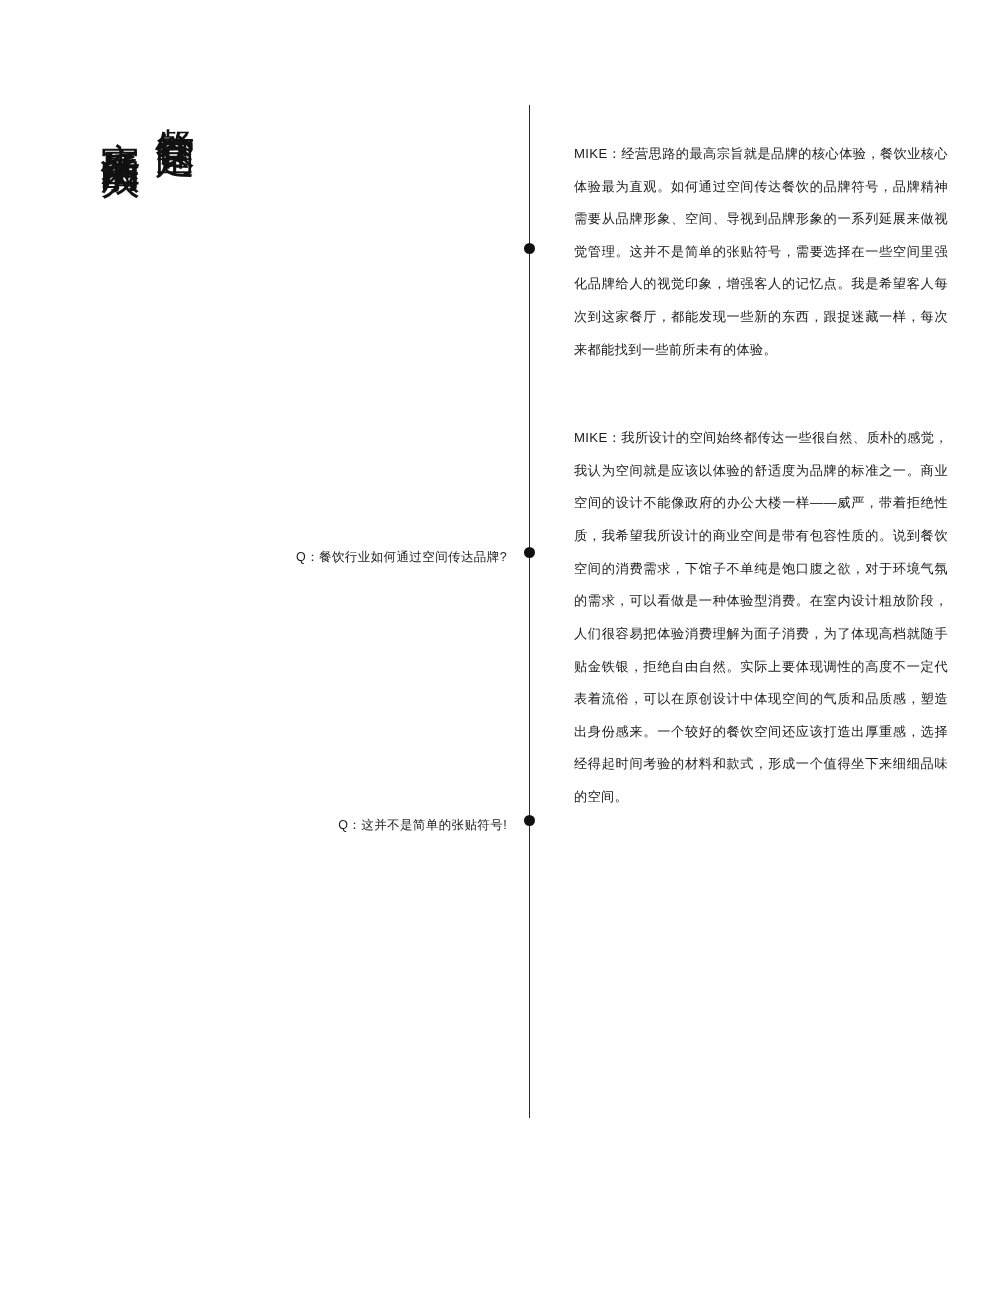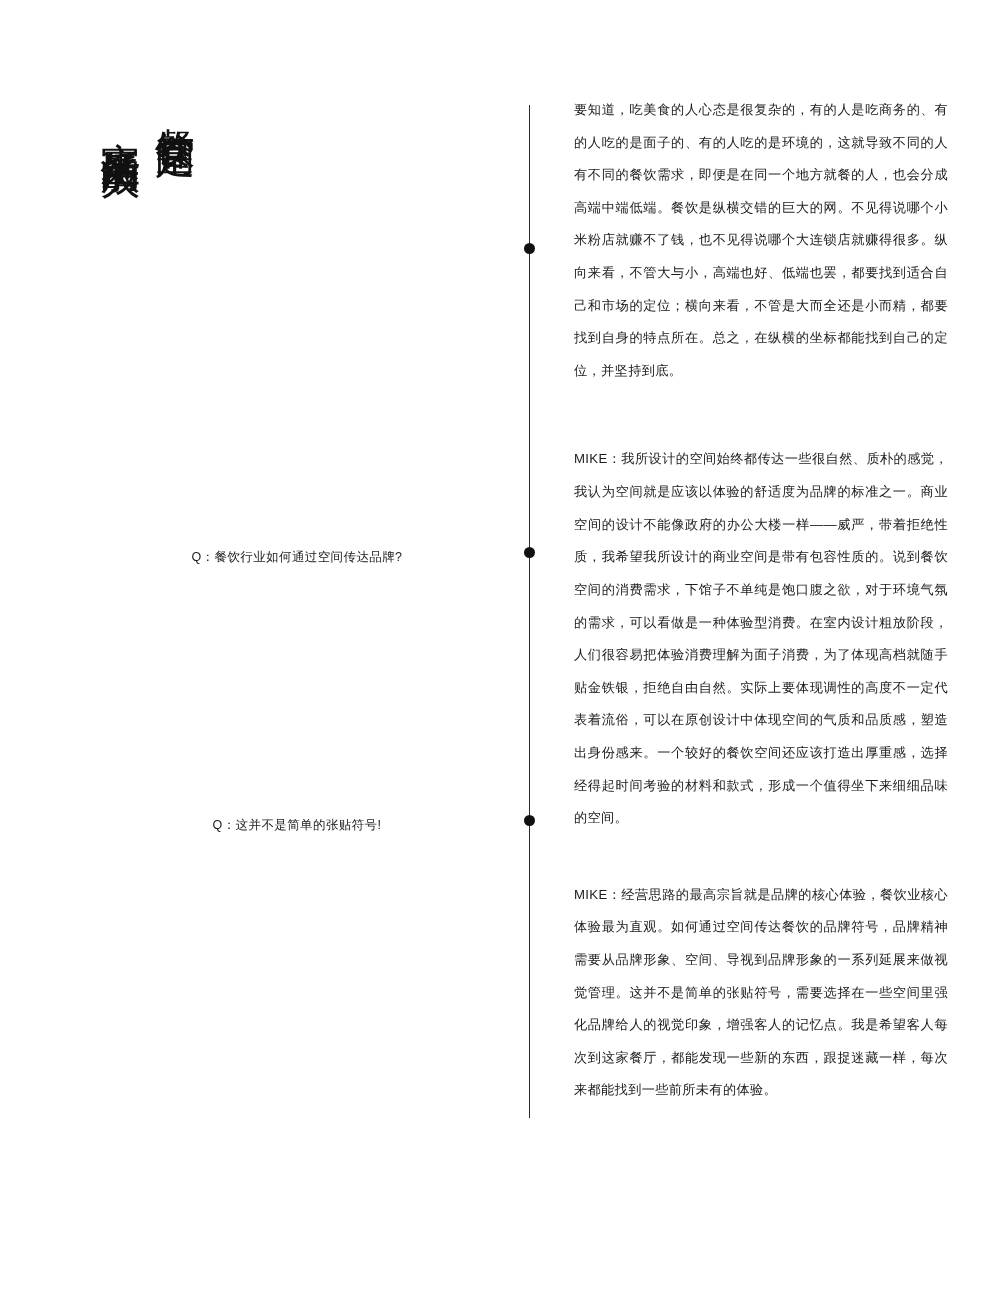--- a/index.html
+++ b/index.html
@@ -65,21 +65,21 @@
     background: #111111;
   }
   .timeline-dot.d1 { top: 243px; }
   .timeline-dot.d2 { top: 547px; }
   .timeline-dot.d3 { top: 815px; }
 
   
   .question {
     position: absolute;
     right: 100%;
-    text-align: center;
+    text-align: right;
     width: 420px;
     font-size: 12.5px;
     line-height: 1.4;
     letter-spacing: 0.4px;
     color: #1d1d1d;
     white-space: nowrap;
   }
   .q-anchor {
     position: absolute;
     left: 529px;
@@ -125,18 +125,17 @@
   <div class="timeline-dot d3"></div>
 
   <div class="q-anchor q1">
     <div class="question">Q：餐饮行业如何通过空间传达品牌?</div>
   </div>
   <div class="q-anchor q2">
     <div class="question">Q：这并不是简单的张贴符号!</div>
   </div>
 
   <div class="content">
-    <p class="para p1">要知道，吃美食的人心态是很复杂的，有的人是吃商务的、有的人吃的是面子的、有的人吃的是环境的，这就导致不同的人有不同的餐饮需求，即便是在同一个地方就餐的人，也会分成高端中端低端。餐饮是纵横交错的巨大的网。不见得说哪个小米粉店就赚不了钱，也不见得说哪个大连锁店就赚得很多。纵向来看，不管大与小，高端也好、低端也罢，都要找到适合自己和市场的定位；横向来看，不管是大而全还是小而精，都要找到自身的特点所在。总之，在纵横的坐标都能找到自己的定位，并坚持到底。</p>
+    <p class="para p2">MIKE：经营思路的最高宗旨就是品牌的核心体验，餐饮业核心体验最为直观。如何通过空间传达餐饮的品牌符号，品牌精神需要从品牌形象、空间、导视到品牌形象的一系列延展来做视觉管理。这并不是简单的张贴符号，需要选择在一些空间里强化品牌给人的视觉印象，增强客人的记忆点。我是希望客人每次到这家餐厅，都能发现一些新的东西，跟捉迷藏一样，每次来都能找到一些前所未有的体验。</p>
     <p class="para p3">MIKE：我所设计的空间始终都传达一些很自然、质朴的感觉，我认为空间就是应该以体验的舒适度为品牌的标准之一。商业空间的设计不能像政府的办公大楼一样——威严，带着拒绝性质，我希望我所设计的商业空间是带有包容性质的。说到餐饮空间的消费需求，下馆子不单纯是饱口腹之欲，对于环境气氛的需求，可以看做是一种体验型消费。在室内设计粗放阶段，人们很容易把体验消费理解为面子消费，为了体现高档就随手贴金铁银，拒绝自由自然。实际上要体现调性的高度不一定代表着流俗，可以在原创设计中体现空间的气质和品质感，塑造出身份感来。一个较好的餐饮空间还应该打造出厚重感，选择经得起时间考验的材料和款式，形成一个值得坐下来细细品味的空间。</p>
-    <p class="para p2">MIKE：经营思路的最高宗旨就是品牌的核心体验，餐饮业核心体验最为直观。如何通过空间传达餐饮的品牌符号，品牌精神需要从品牌形象、空间、导视到品牌形象的一系列延展来做视觉管理。这并不是简单的张贴符号，需要选择在一些空间里强化品牌给人的视觉印象，增强客人的记忆点。我是希望客人每次到这家餐厅，都能发现一些新的东西，跟捉迷藏一样，每次来都能找到一些前所未有的体验。</p>
   </div>
 
 </div>
 
 </body></html>

